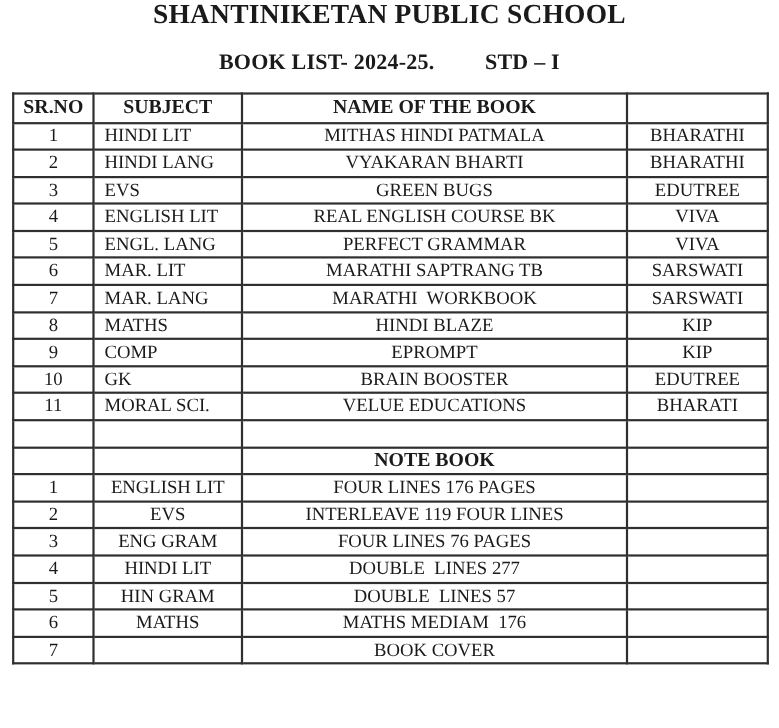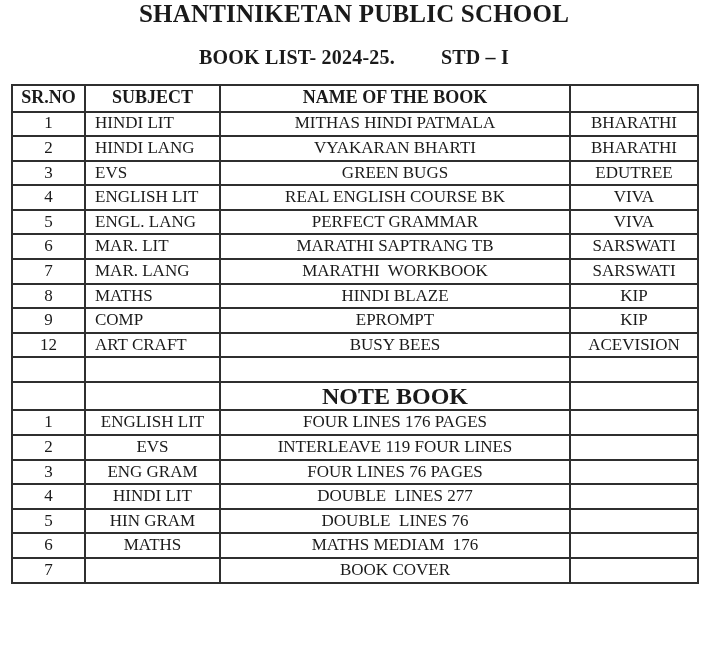--- a/index.html
+++ b/index.html
@@ -52,21 +52,21 @@
     font-size: 18px;
     font-weight: bold;
     height: 25px;
   }
   .book-table td.left {
     text-align: left;
     padding-left: 9px;
   }
   .book-table td.section-title {
     font-weight: bold;
-    font-size: 24px;
+    font-size: 18px;
   }
   col.c-sr  { width: 73px; }
   col.c-sub { width: 135px; }
   col.c-book{ width: 350px; }
   col.c-pub { width: 128px; }
 </style>
 </head>
 <body>
 
 <div class="doc-title">SHANTINIKETAN PUBLIC SCHOOL</div>
@@ -139,24 +139,30 @@
         <td>HINDI BLAZE</td>
         <td>KIP</td>
       </tr>
       <tr>
         <td>9</td>
         <td class="left">COMP</td>
         <td>EPROMPT</td>
         <td>KIP</td>
       </tr>
       <tr>
-        <td>12</td>
-        <td class="left">ART CRAFT</td>
-        <td>BUSY BEES</td>
-        <td>ACEVISION</td>
+        <td>10</td>
+        <td class="left">GK</td>
+        <td>BRAIN BOOSTER</td>
+        <td>EDUTREE</td>
+      </tr>
+      <tr>
+        <td>11</td>
+        <td class="left">MORAL SCI.</td>
+        <td>VELUE EDUCATIONS</td>
+        <td>BHARATI</td>
       </tr>
       <tr>
         <td></td>
         <td></td>
         <td></td>
         <td></td>
       </tr>
       <tr>
         <td></td>
         <td></td>
@@ -183,21 +189,21 @@
       </tr>
       <tr>
         <td>4</td>
         <td>HINDI LIT</td>
         <td>DOUBLE  LINES 277</td>
         <td></td>
       </tr>
       <tr>
         <td>5</td>
         <td>HIN GRAM</td>
-        <td>DOUBLE  LINES 76</td>
+        <td>DOUBLE  LINES 57</td>
         <td></td>
       </tr>
       <tr>
         <td>6</td>
         <td>MATHS</td>
         <td>MATHS MEDIAM  176</td>
         <td></td>
       </tr>
       <tr>
         <td>7</td>

